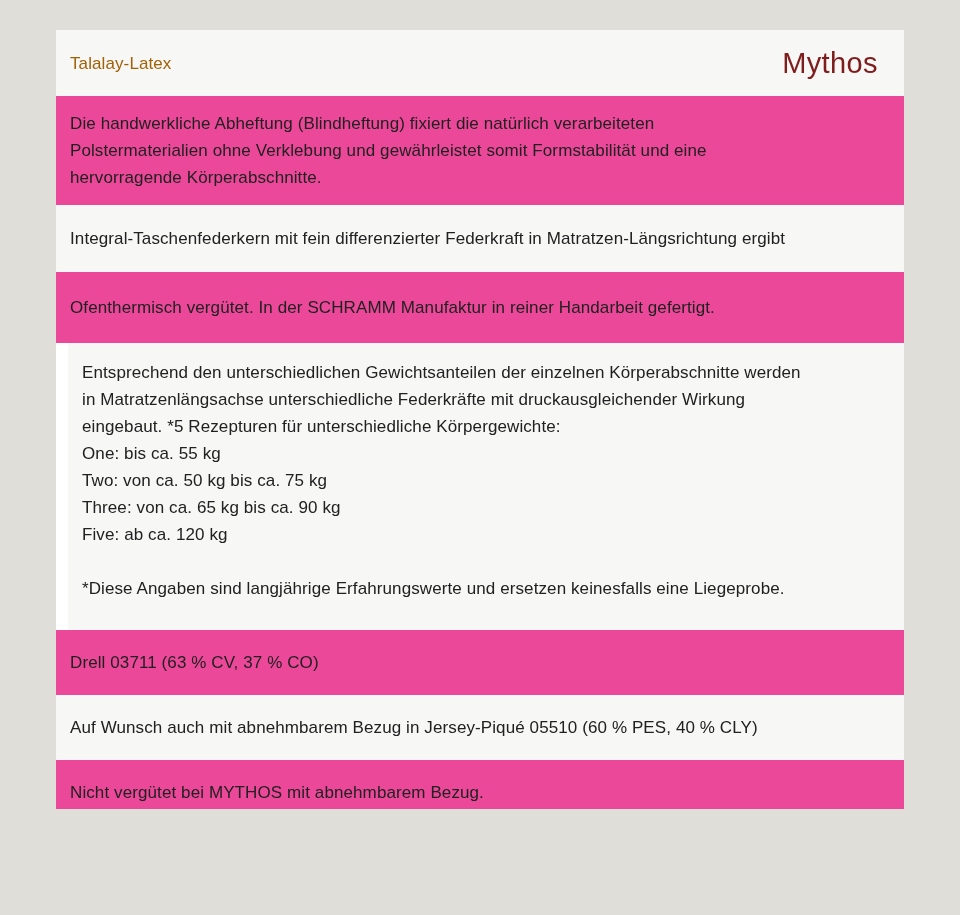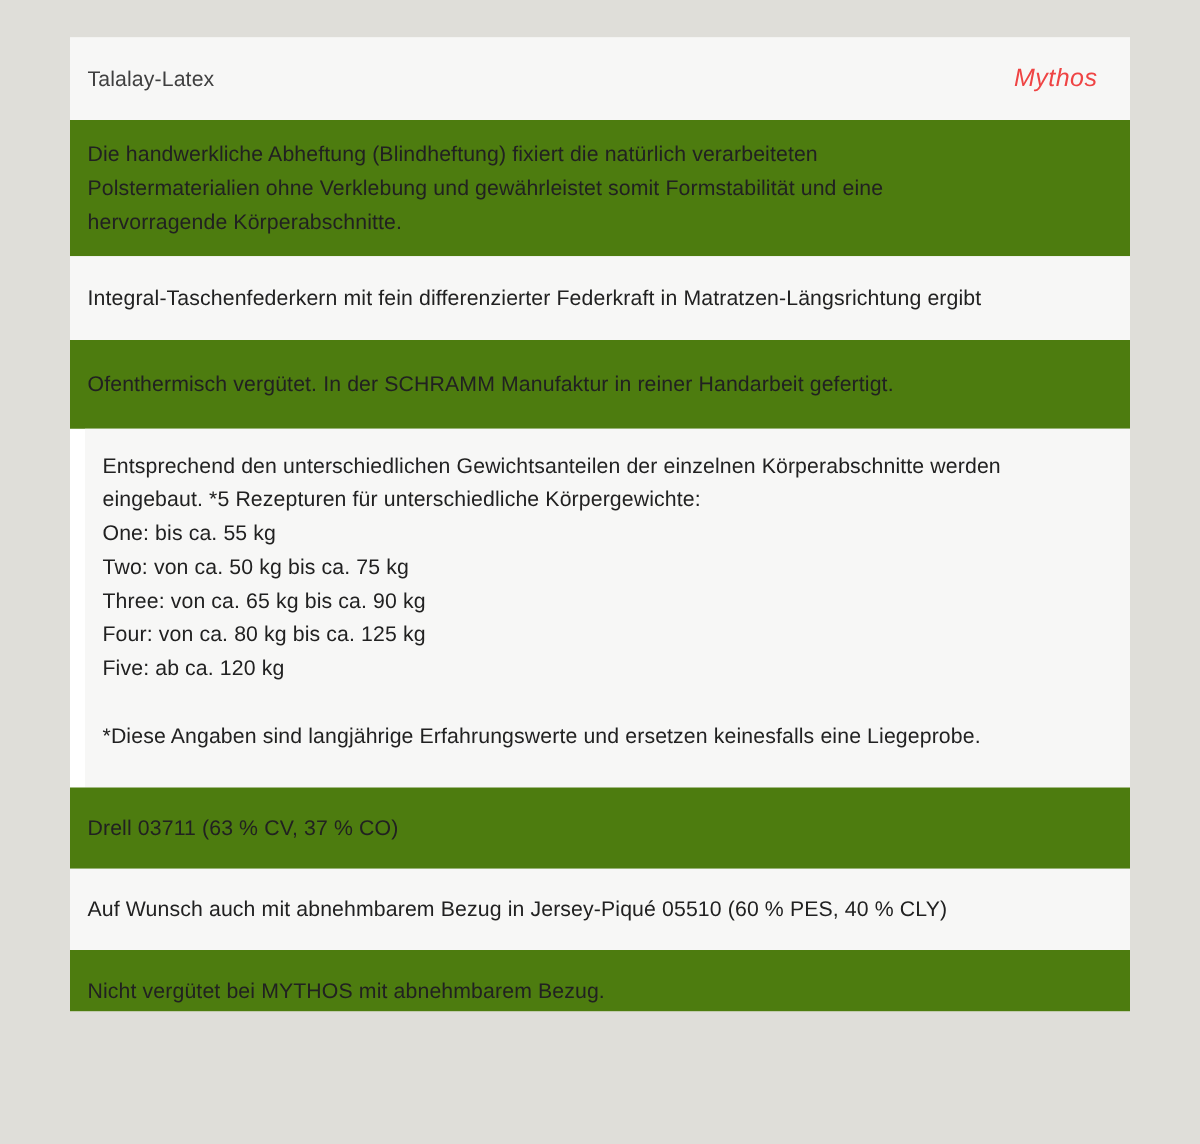--- a/index.html
+++ b/index.html
@@ -20,37 +20,36 @@
     background: #ffffff;
   }
   .section {
     padding-left: 14px;
     padding-right: 26px;
     font-size: 17px;
     line-height: 27px;
     letter-spacing: 0.1px;
   }
   .stripe { background: #f7f7f6; }
-  .white  { background: #4d7c0f; }
+  .white  { background: #ec4899; }
 
   .header-row {
     height: 66px;
     display: flex;
     align-items: center;
     justify-content: space-between;
   }
   .header-title {
     font-size: 17px;
-    color: #404040;
+    color: #a16207;
   }
   .brand {
-    font-size: 20px;
-    color: #ef4444;
+    font-size: 29px;
+    color: #7f1d1d;
     letter-spacing: 0.4px;
-    font-style: italic;
   }
 
   .sec-p1 { padding-top: 14px; padding-bottom: 14px; }
   .sec-p2 { padding-top: 20px; padding-bottom: 20px; }
   .sec-p3 { padding-top: 22px; padding-bottom: 22px; }
   .sec-p4 { padding-top: 16px; padding-bottom: 28px; margin-left: 12px; }
   .sec-p5 { padding-top: 19px; padding-bottom: 19px; }
   .sec-p6 { padding-top: 19px; padding-bottom: 19px; }
   .sec-p7 { padding-top: 19px; padding-bottom: 3px; }
 
@@ -76,25 +75,25 @@
   <div class="section stripe sec-p2">
     <div class="line">Integral-Taschenfederkern mit fein differenzierter Federkraft in Matratzen-Längsrichtung ergibt</div>
   </div>
 
   <div class="section white sec-p3">
     <div class="line">Ofenthermisch vergütet. In der SCHRAMM Manufaktur in reiner Handarbeit gefertigt.</div>
   </div>
 
   <div class="section stripe sec-p4">
     <div class="line">Entsprechend den unterschiedlichen Gewichtsanteilen der einzelnen Körperabschnitte werden</div>
+    <div class="line">in Matratzenlängsachse unterschiedliche Federkräfte mit druckausgleichender Wirkung</div>
     <div class="line">eingebaut. *5 Rezepturen für unterschiedliche Körpergewichte:</div>
     <div class="line">One: bis ca. 55 kg</div>
     <div class="line">Two: von ca. 50 kg bis ca. 75 kg</div>
     <div class="line">Three: von ca. 65 kg bis ca. 90 kg</div>
-    <div class="line">Four: von ca. 80 kg bis ca. 125 kg</div>
     <div class="line">Five: ab ca. 120 kg</div>
     <div class="blank-line"></div>
     <div class="line">*Diese Angaben sind langjährige Erfahrungswerte und ersetzen keinesfalls eine Liegeprobe.</div>
   </div>
 
   <div class="section white sec-p5">
     <div class="line">Drell 03711 (63 % CV, 37 % CO)</div>
   </div>
 
   <div class="section stripe sec-p6">

